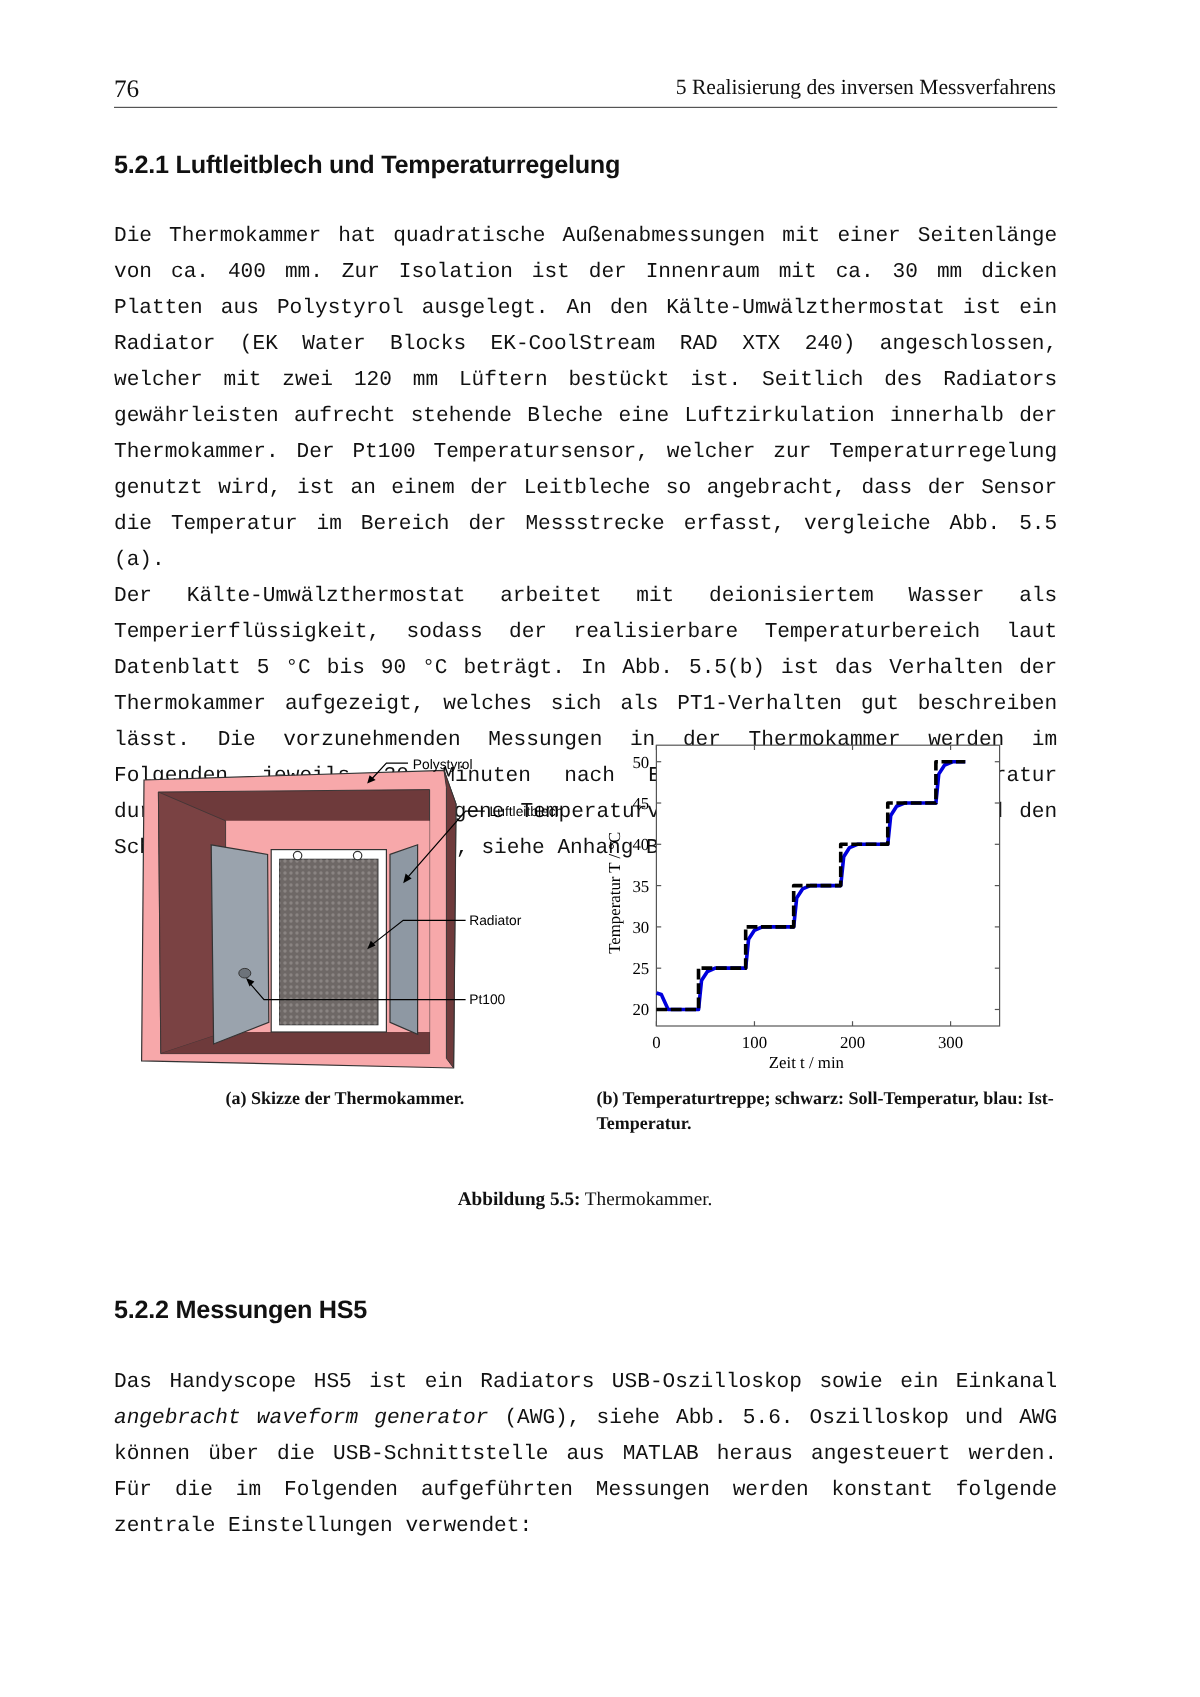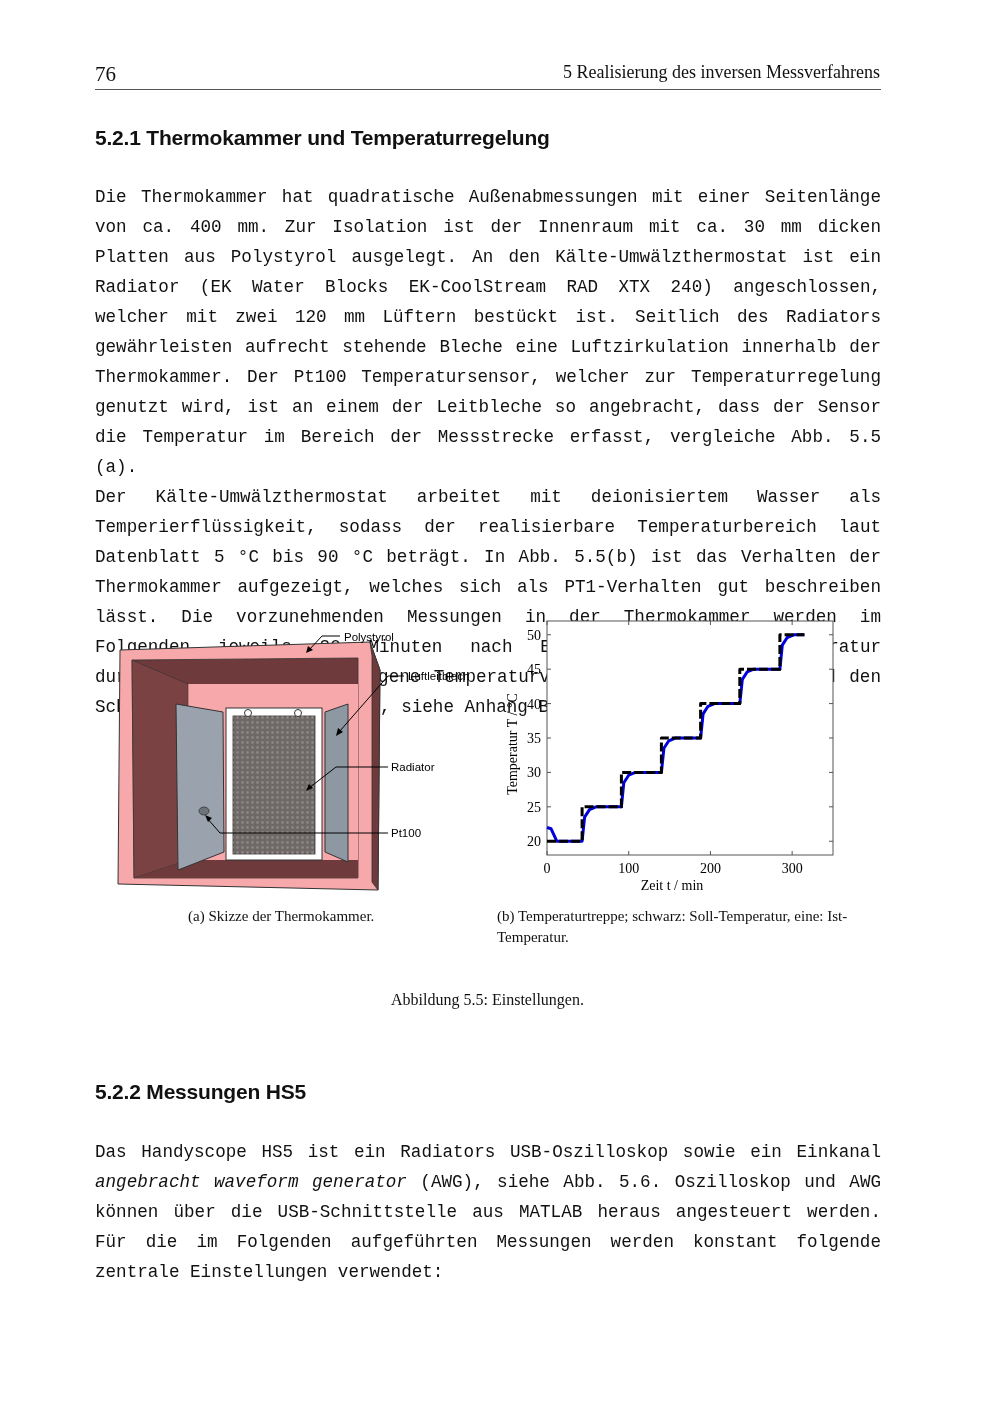--- a/index.html
+++ b/index.html
@@ -8,38 +8,38 @@
   .header-left { left:95px; top:62px; font-size:21px; }
   .header-right { right:120px; top:62px; font-size:18px; }
   .header-rule { left:95px; top:89px; width:786px; height:1px; background:#555; }
   h2 { margin:0; font-family:"Liberation Sans", sans-serif; font-weight:bold; font-size:21px; letter-spacing:-0.2px; }
   .h-521 { left:95px; top:126px; }
   .h-522 { left:95px; top:1080px; }
   .para { left:95px; width:786px; font-size:17.6px; line-height:30px; text-align:justify; }
   .para p { margin:0;font-family:Liberation Mono, monospace; }
   .p1 { top:182px; }
   .p3 { top:1137px; }
-  .caption { font-size:15px; line-height:21px; }
+  .caption { font-size:15px; line-height:21px;font-weight:bold; }
   .cap-a { left:188px; top:906px; }
   .cap-b { left:497px; top:906px; width:390px; }
   .fig-cap { left:0; width:975px; text-align:center; top:991px; font-size:16px; }
-  .fig-cap b { font-weight:normal; }
+  .fig-cap b { font-weight:bold; }
   .sketch { left:110px; top:620px; width:380px; height:280px; }
   .chart { left:500px; top:615px; width:350px; height:285px; }
   svg text { font-family:"Liberation Serif", serif; }
   .sk-label { font-family:"Liberation Sans", sans-serif; font-size:11.5px; }
 </style>
 </head>
 <body>
 
 <div class="abs header-left">76</div>
 <div class="abs header-right">5  Realisierung des inversen Messverfahrens</div>
 <div class="abs header-rule"></div>
 
-<h2 class="abs h-521">5.2.1  Thermokammer und Temperaturregelung</h2>
+<h2 class="abs h-521">5.2.1  Luftleitblech und Temperaturregelung</h2>
 <div class="abs para p1">
   <p>Die Thermokammer hat quadratische Außenabmessungen mit einer Seitenlänge von ca. 400 mm. Zur Isolation ist der Innenraum mit ca. 30 mm dicken Platten aus Polystyrol ausgelegt. An den Kälte-Umwälzthermostat ist ein Radiator (EK Water Blocks EK-CoolStream RAD XTX 240) angeschlossen, welcher mit zwei 120 mm Lüftern bestückt ist. Seitlich des Radiators gewährleisten aufrecht stehende Bleche eine Luftzirkulation innerhalb der Thermokammer. Der Pt100 Temperatursensor, welcher zur Temperaturregelung genutzt wird, ist an einem der Leitbleche so angebracht, dass der Sensor die Temperatur im Bereich der Messstrecke erfasst, vergleiche Abb. 5.5 (a).</p>
   <p>Der Kälte-Umwälzthermostat arbeitet mit deionisiertem Wasser als Temperierflüssigkeit, sodass der realisierbare Temperaturbereich laut Datenblatt 5 °C bis 90 °C beträgt. In Abb. 5.5(b) ist das Verhalten der Thermokammer aufgezeigt, welches sich als PT1-Verhalten gut beschreiben lässt. Die vorzunehmenden Messungen in der Thermokammer werden im Folgenden jeweils 30 Minuten nach Erreichen der Soll-Temperatur durchgeführt, um eine homogene Temperaturverteilung in der Probe und den Schallwandlern zu erreichen, siehe Anhang B.2.</p>
 </div>
 
 <svg class="abs sketch" viewBox="0 0 380 280" width="380" height="280">
 
   <polygon points="10,30 260,22 270,50 268,270 8,264" fill="#f7a8aa" stroke="#333" stroke-width="1"></polygon>
 
   <polygon points="260,22 270,50 268,270 262,262 262,36" fill="#6e3a3b" stroke="#333" stroke-width="0.8"></polygon>
@@ -120,19 +120,19 @@
       <line x1="333" x2="329" y1="19.764705882352956" y2="19.764705882352956" stroke="#555"></line>
       <text x="41" y="24.764705882352956" text-anchor="end" font-size="14">50</text>
       <text x="172" y="275" text-anchor="middle" font-size="14">Zeit t / min</text>
       <text x="0" y="0" text-anchor="middle" font-size="14" transform="translate(17,129) rotate(-90)">Temperatur T / °C</text>
       <polyline points="47.0,212.5 51.1,213.8 56.8,226.2 82.1,226.2 84.6,202.1 89.5,194.6 96.0,191.8 121.4,191.8 123.8,167.7 128.7,160.2 135.3,157.4 161.4,157.4 163.9,133.3 168.8,125.8 175.3,123.0 200.6,123.0 203.1,98.9 208.0,91.3 214.5,88.6 239.8,88.6 242.3,64.5 247.2,56.9 253.7,54.2 279.9,54.2 282.3,30.1 287.2,22.5 293.8,19.8 304.4,19.8" fill="none" stroke="#0000dd" stroke-linejoin="round" stroke-width="3"></polyline>
       <polyline points="47.0,226.2 82.1,226.2 82.1,191.8 121.4,191.8 121.4,157.4 161.4,157.4 161.4,123.0 200.6,123.0 200.6,88.6 239.8,88.6 239.8,54.2 279.9,54.2 279.9,19.8 304.4,19.8" fill="none" stroke="#000000" stroke-linejoin="round" stroke-width="3" stroke-dasharray="9,3"></polyline>
     </g>
 </svg>
 
 <div class="abs caption cap-a">(a)  Skizze der Thermokammer.</div>
-<div class="abs caption cap-b">(b)  Temperaturtreppe; schwarz: Soll-Temperatur, eine: Ist-Temperatur.</div>
-<div class="abs fig-cap"><b>Abbildung 5.5:</b><span> Einstellungen.</span></div>
+<div class="abs caption cap-b">(b)  Temperaturtreppe; schwarz: Soll-Temperatur, blau: Ist-Temperatur.</div>
+<div class="abs fig-cap"><b>Abbildung 5.5:</b><span> Thermokammer.</span></div>
 
 <h2 class="abs h-522">5.2.2  Messungen HS5</h2>
 <div class="abs para p3">
   <p><span>Das Handyscope HS5 ist ein Radiators USB-Oszilloskop sowie ein Einkanal </span><i>angebracht waveform generator</i><span> (AWG), siehe Abb. 5.6. Oszilloskop und AWG können über die USB-Schnittstelle aus MATLAB heraus angesteuert werden. Für die im Folgenden aufgeführten Messungen werden konstant folgende zentrale Einstellungen verwendet:</span></p>
 </div>
 
 </body></html>

